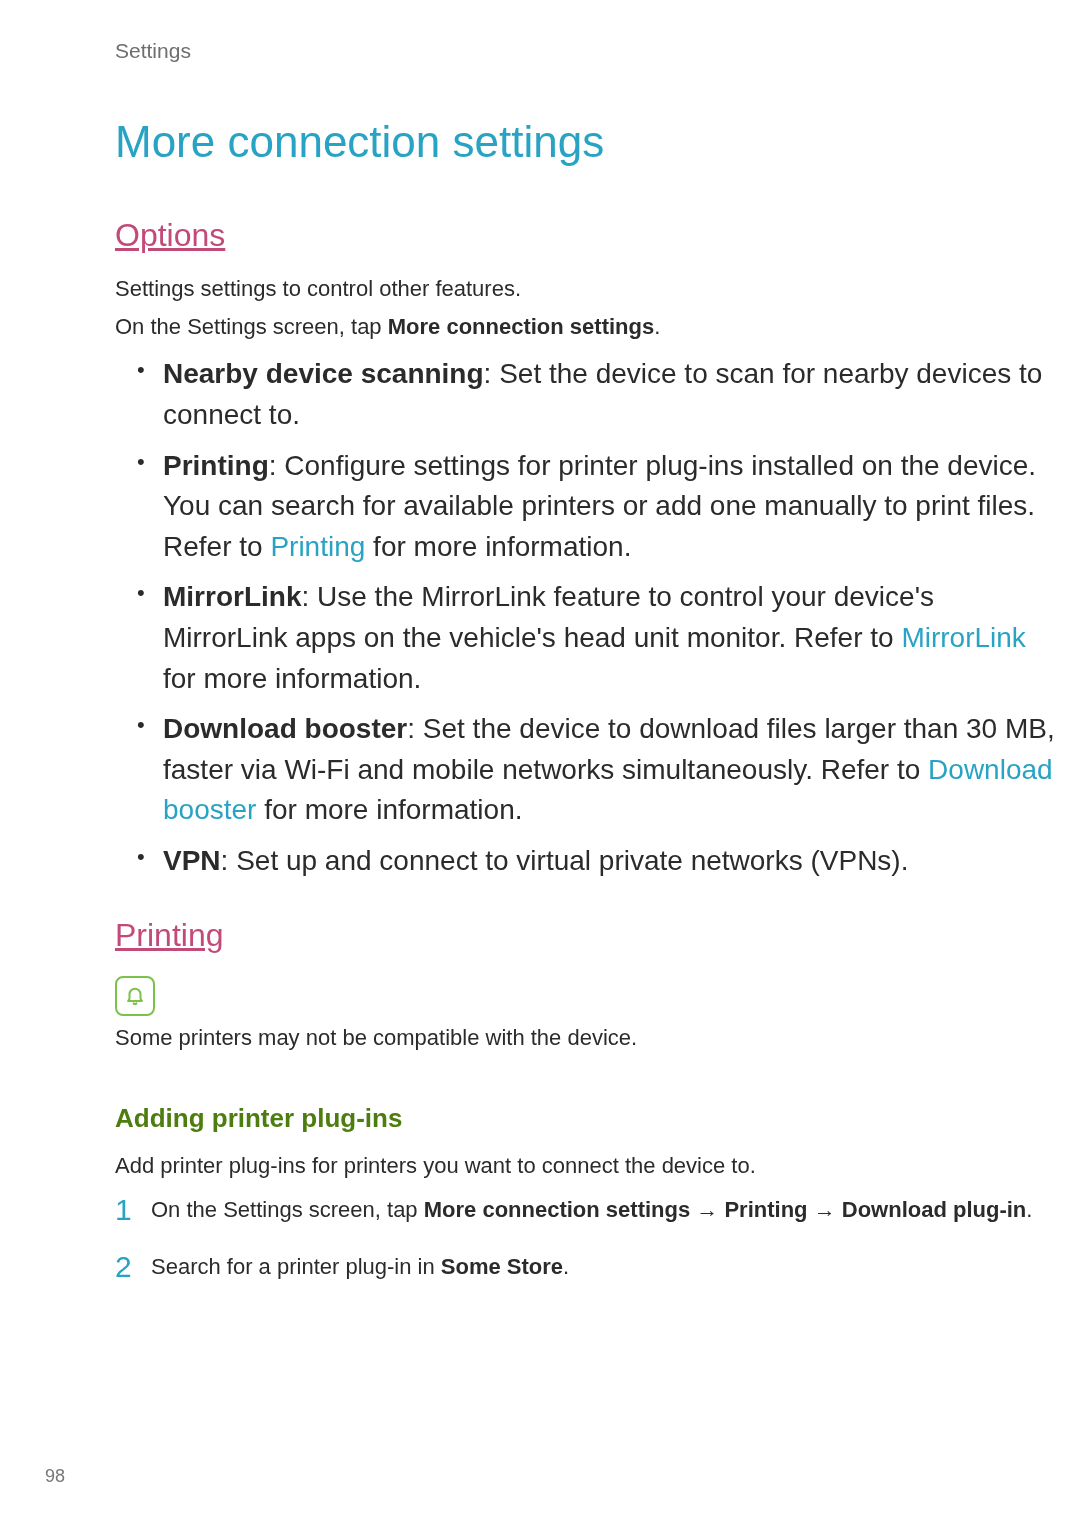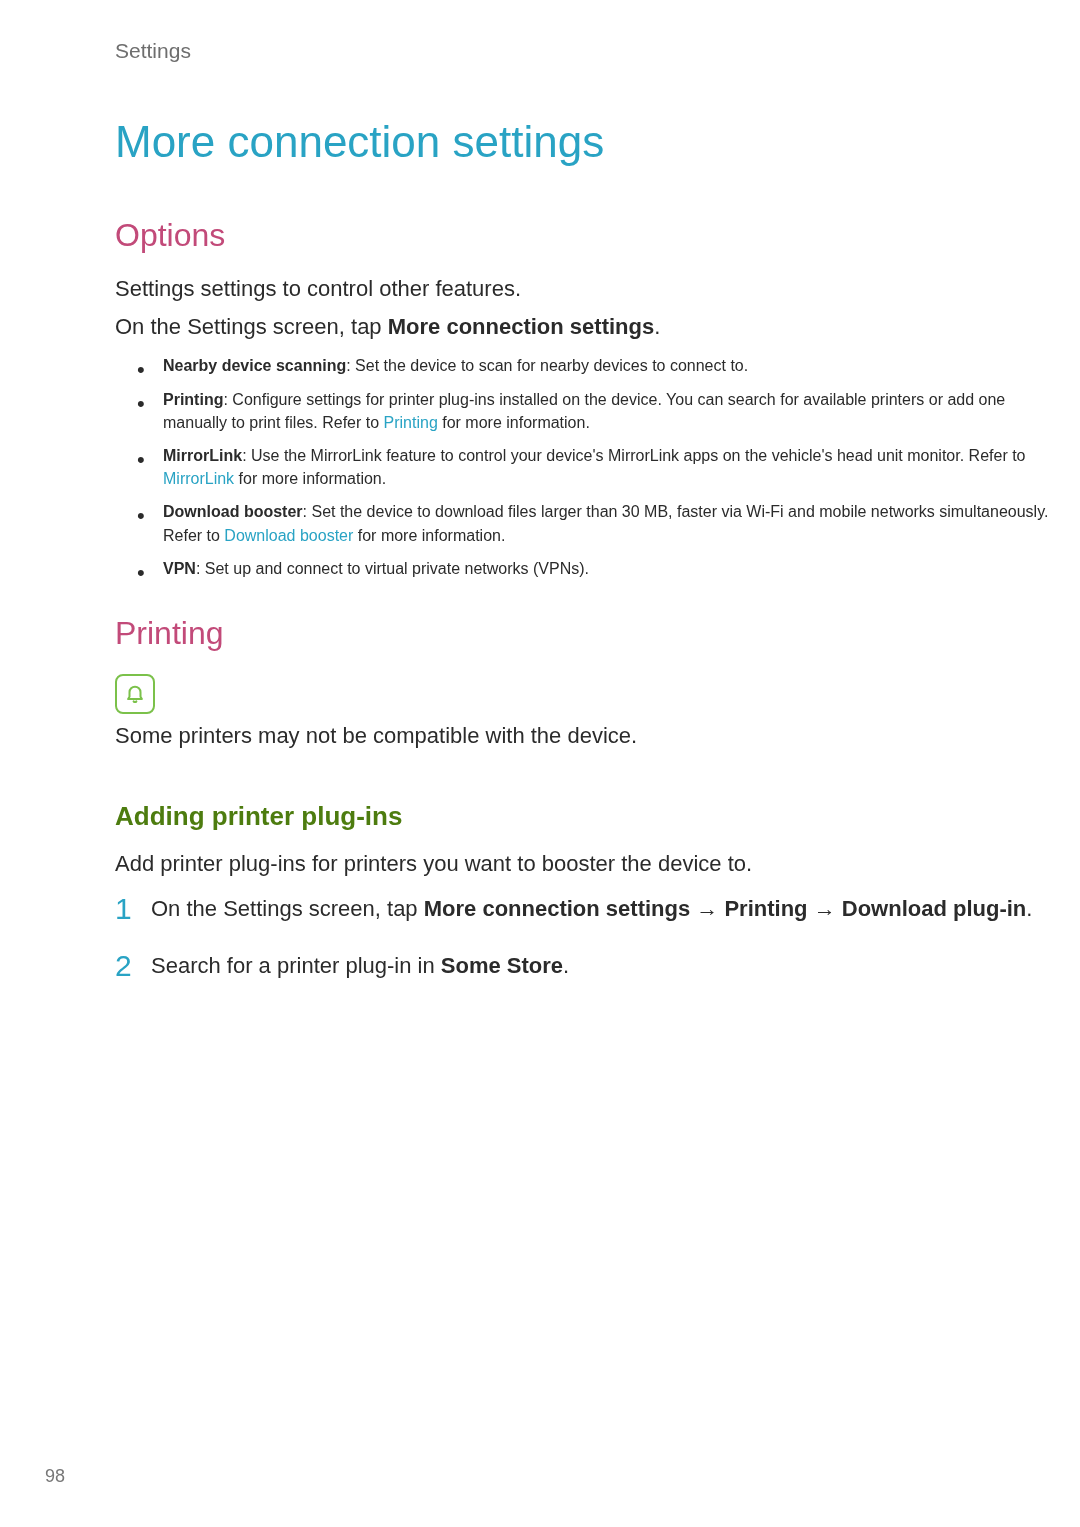--- a/index.html
+++ b/index.html
@@ -28,35 +28,36 @@
     font-size: 44px;
     font-weight: 400;
     color: #29a3c4;
     margin-bottom: 38px;
   }
   h2.section {
     font-size: 32px;
     font-weight: 400;
     color: #c24a79;
     margin-bottom: 14px;
+    text-decoration: underline;
   }
   p.body {
     font-size: 22px;
     margin-bottom: 6px;
   }
   .strong { font-weight: 600; }
   ul.bullets {
     list-style: none;
     margin: 12px 0 30px 0;
   }
   ul.bullets li {
     position: relative;
     padding-left: 48px;
     margin-bottom: 10px;
-    font-size: 16px;
+    font-size: 28px;
     line-height: 1.45;
   }
   ul.bullets li::before {
     content: "•";
     position: absolute;
     left: 22px;
     top: 0;
     font-size: 22px;
     color: #2b2b2b;
   }
@@ -156,21 +157,21 @@
     <div class="note-icon">
       <svg viewBox="0 0 24 24" fill="none" stroke="#7bc14a" stroke-width="2.2" stroke-linecap="round" stroke-linejoin="round">
         <path d="M18 15V10a6 6 0 10-12 0v5l-1.5 2.5h15L18 15z"></path>
         <path d="M10.5 20a1.8 1.8 0 003 0"></path>
       </svg>
     </div>
     <div class="note-text">Some printers may not be compatible with the device.</div>
   </div>
 
   <h3 class="subsection">Adding printer plug-ins</h3>
-  <p class="body">Add printer plug-ins for printers you want to booster the device to.</p>
+  <p class="body">Add printer plug-ins for printers you want to connect the device to.</p>
 
   <ol class="steps">
     <li>
       <span class="num">1</span>
       <span>On the Settings screen, tap </span><span class="strong">More connection settings</span><span class="arrow"> → </span><span class="strong">Printing</span><span class="arrow"> → </span><span class="strong">Download plug-in</span><span>.</span>
     </li>
     <li>
       <span class="num">2</span>
       <span>Search for a printer plug-in in </span><span class="strong">Some Store</span><span>.</span>
     </li>

